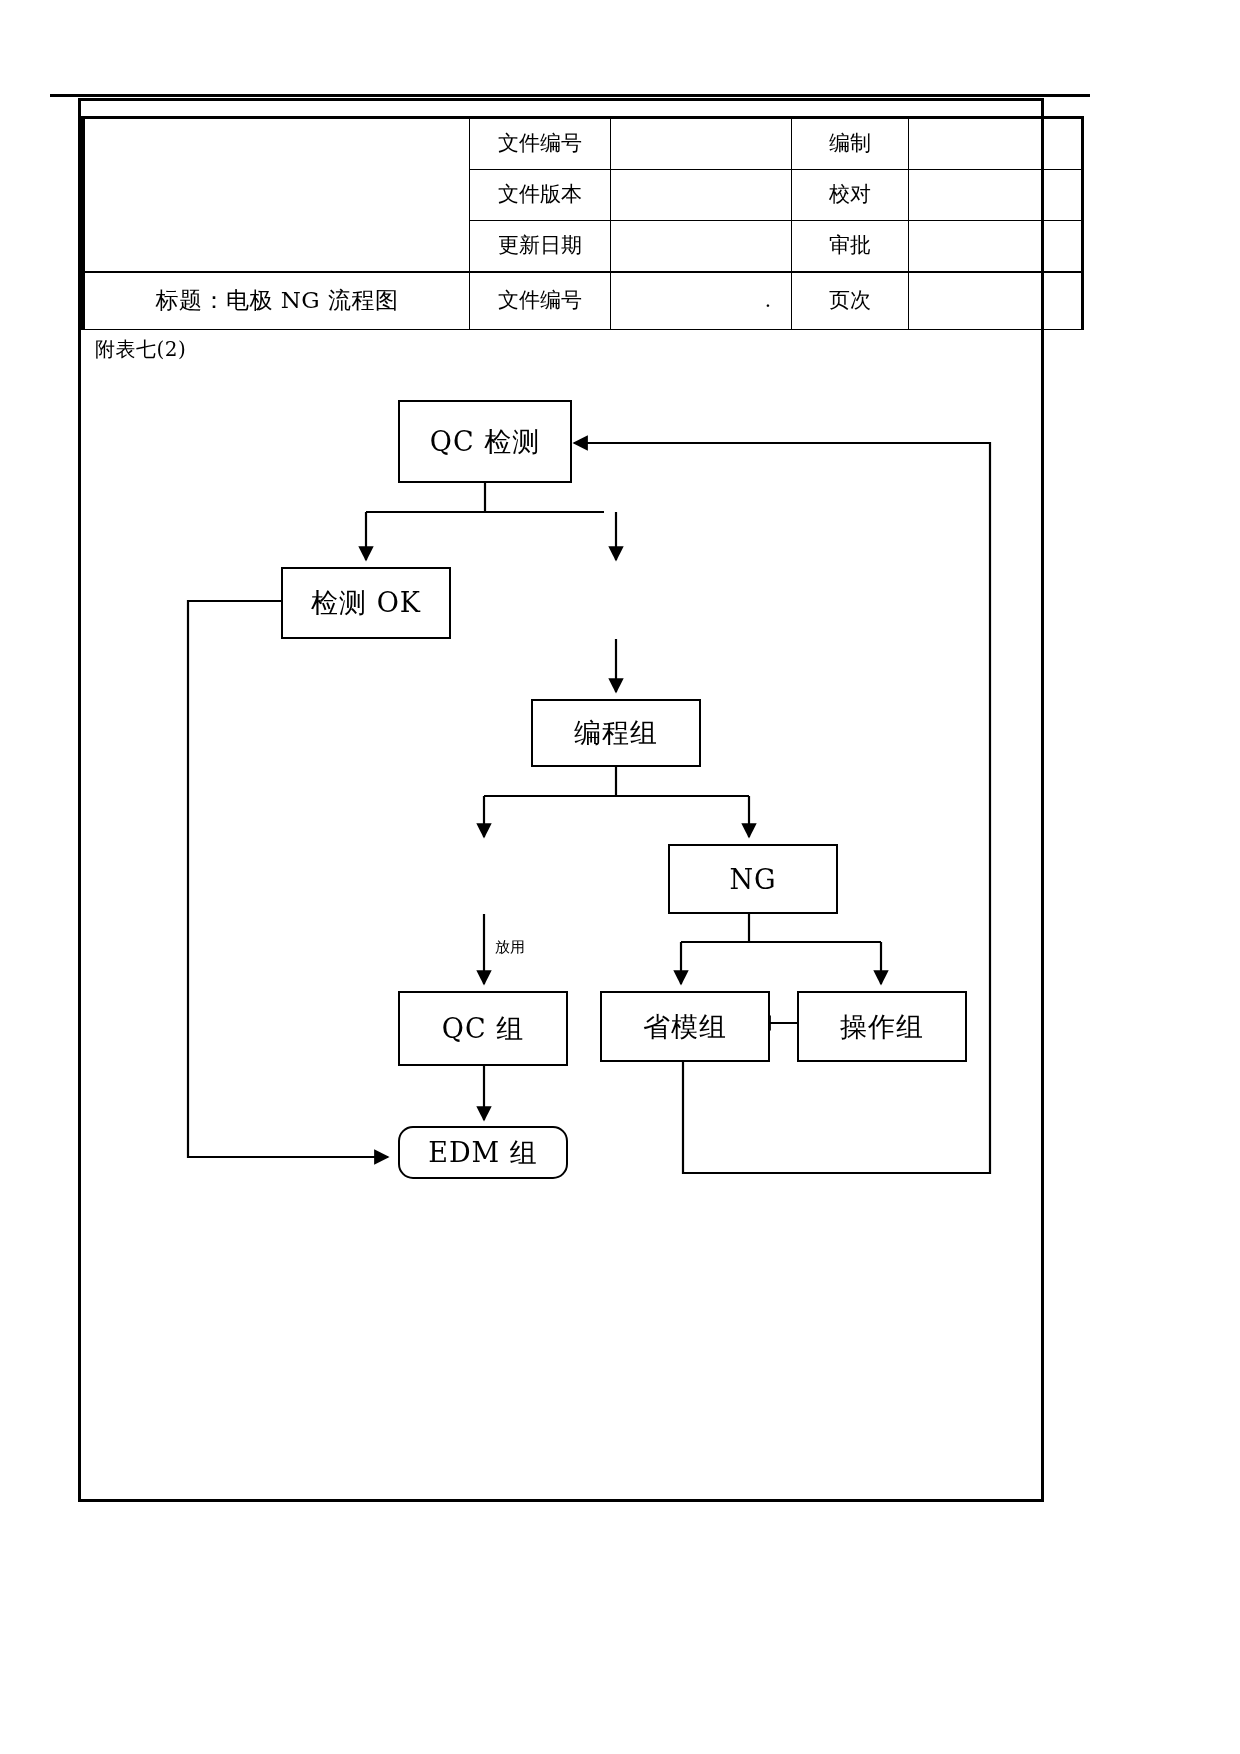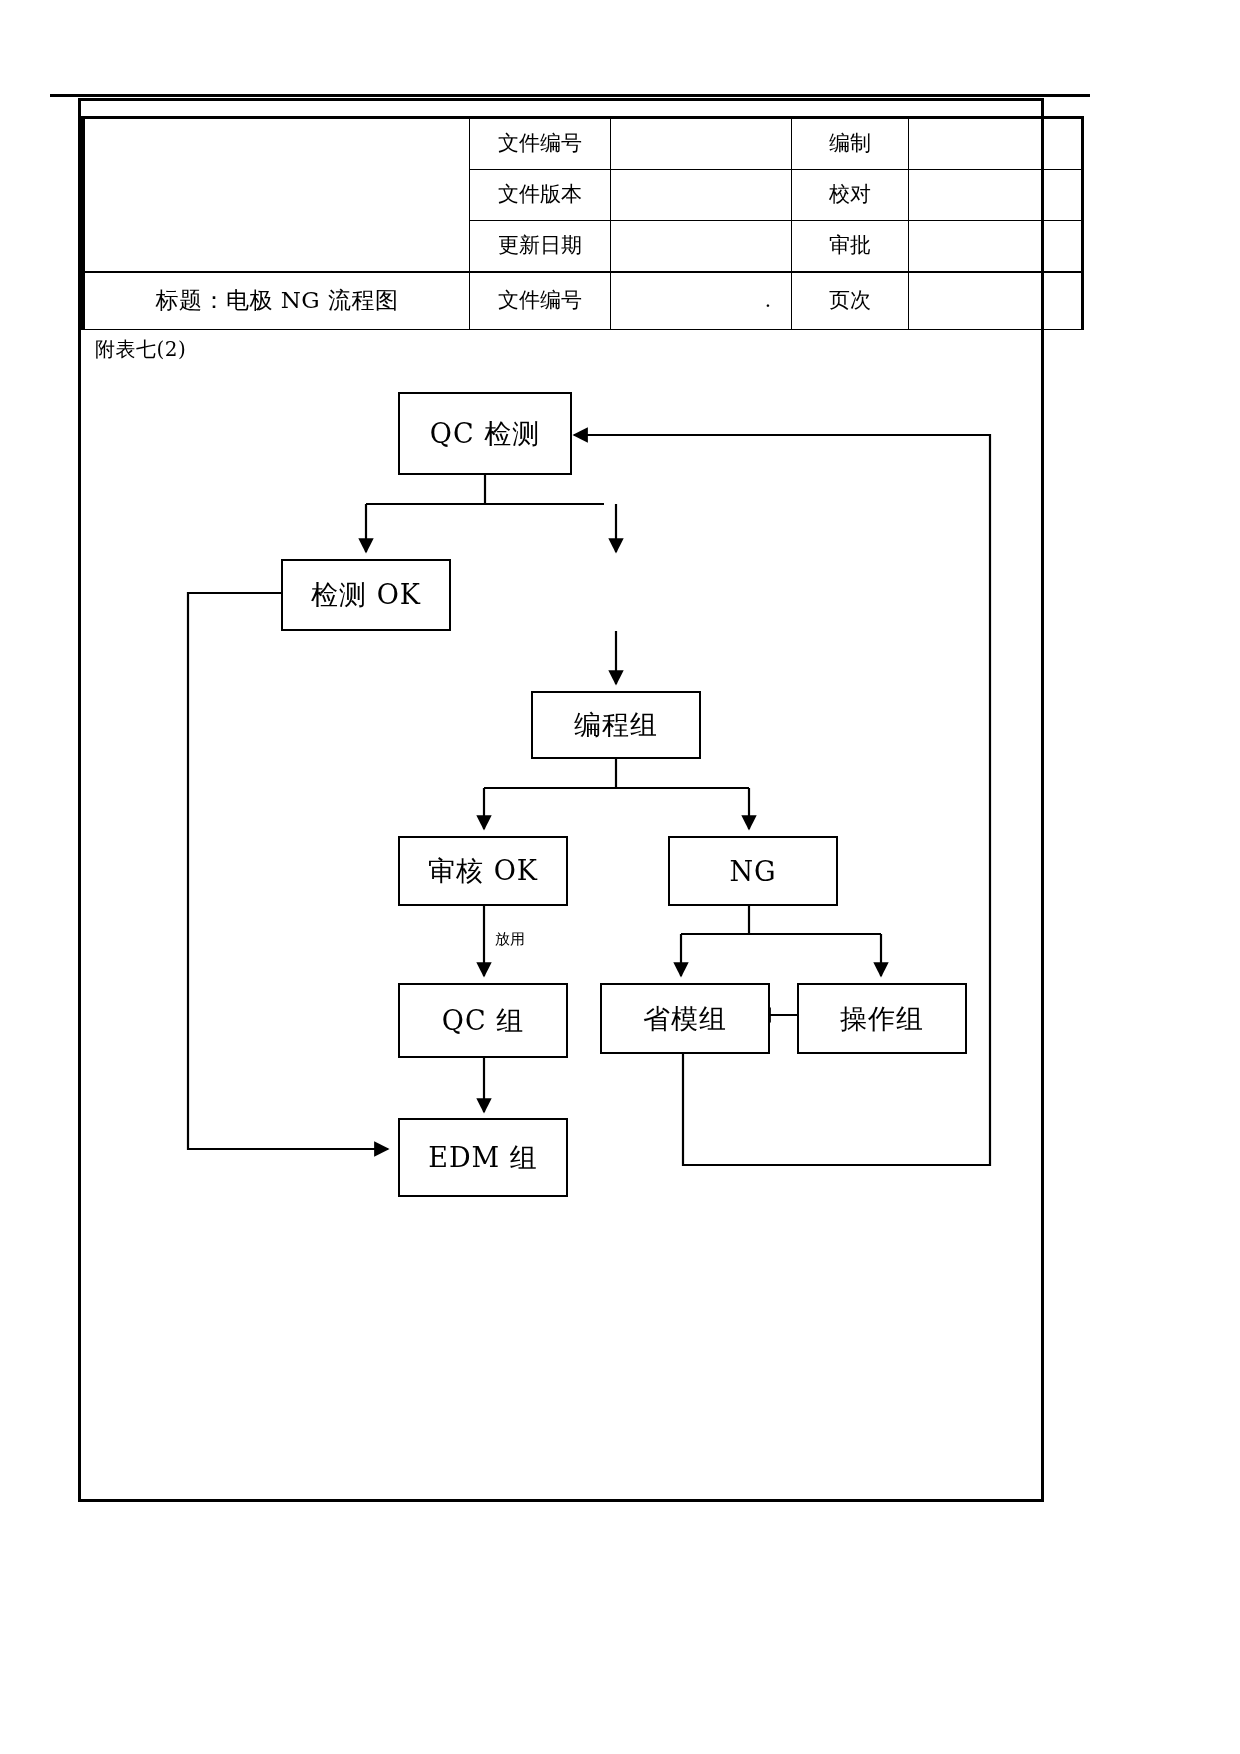--- a/index.html
+++ b/index.html
@@ -98,21 +98,21 @@
     left: 95px;
     top: 336px;
     font-size: 20px;
     letter-spacing: 0.5px;
   }
 
   
   .flow {
     position: absolute;
     left: 78px;
-    top: 84px;
+    top: 92px;
     width: 966px;
     height: 1404px;
     padding-left: 16px;
   }
   .flow svg {
     position: absolute;
     left: 0;
     top: 0;
     width: 966px;
     height: 1404px;
@@ -221,28 +221,27 @@
       </g>
     </svg>
 
     <div class="node" style="left:320px; top:308px; width:174px; height:83px;">QC 检测</div>
 
     <div class="node" style="left:203px; top:475px; width:170px; height:72px;">检测 OK</div>
 
 
     <div class="node" style="left:453px; top:607px; width:170px; height:68px;">编程组</div>
 
-    <div class="node" style="left:320px; top:752px; width:170px; height:70px;">审核 OK</div>
 
     <div class="node" style="left:590px; top:752px; width:170px; height:70px;">NG</div>
 
     <div class="node" style="left:320px; top:899px; width:170px; height:75px;">QC 组</div>
 
     <div class="node" style="left:522px; top:899px; width:170px; height:71px;">省模组</div>
 
     <div class="node" style="left:719px; top:899px; width:170px; height:71px;">操作组</div>
 
-    <div class="node" style="left:320px; top:1034px; width:170px; height:79px;">EDM 组</div>
+    <div class="node" style="left:320px; top:1034px; width:170px; height:53px;border-radius:15px;">EDM 组</div>
 
     <div class="edge-label" style="left:415px; top:846px;">放用</div>
 
   </div>
 </div>
 
 </body></html>

